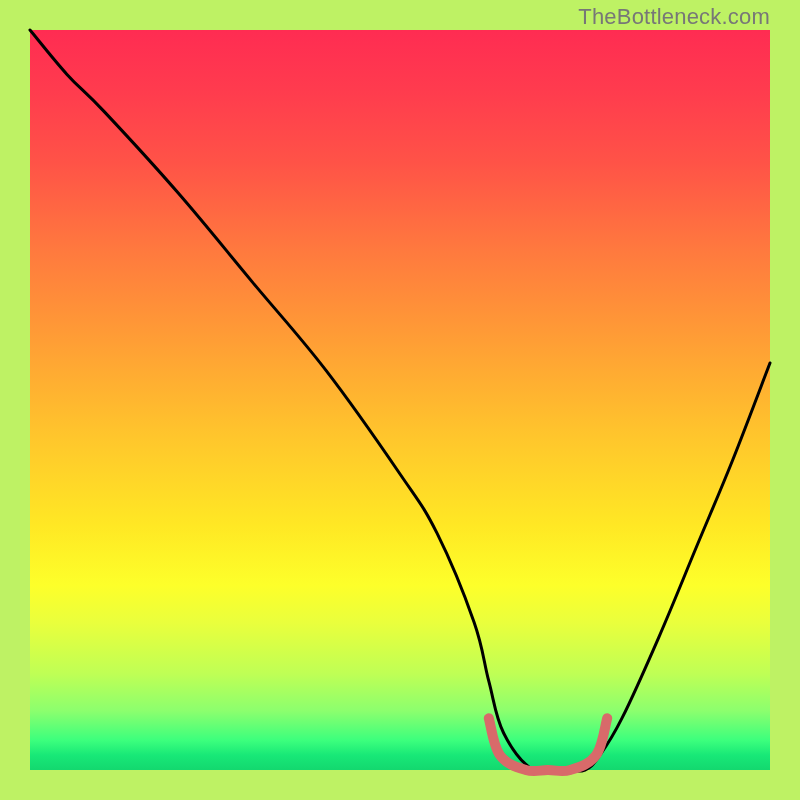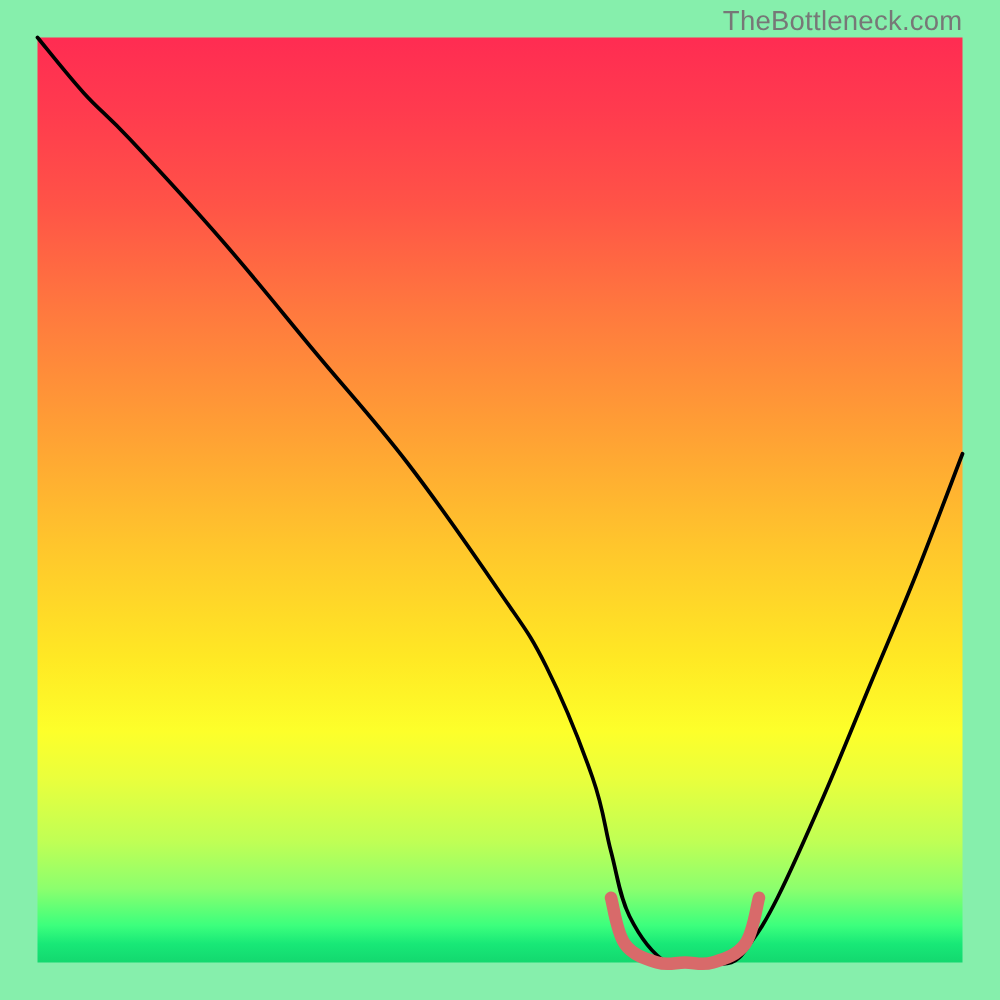--- a/index.html
+++ b/index.html
@@ -8,21 +8,21 @@
     width: 800px;
     height: 800px;
     background: #000;
     overflow: hidden;
     font-family: Arial, Helvetica, sans-serif;
   }
   .container {
     position: relative;
     width: 800px;
     height: 800px;
-    background: #86efac;
+    background: #bef264;
   }
   .plot-area {
     position: absolute;
     left: 30px;
     top: 30px;
     width: 740px;
     height: 740px;
     background: linear-gradient(to bottom,
       #ff2c52 0%,
       #ff3b4e 8%,

